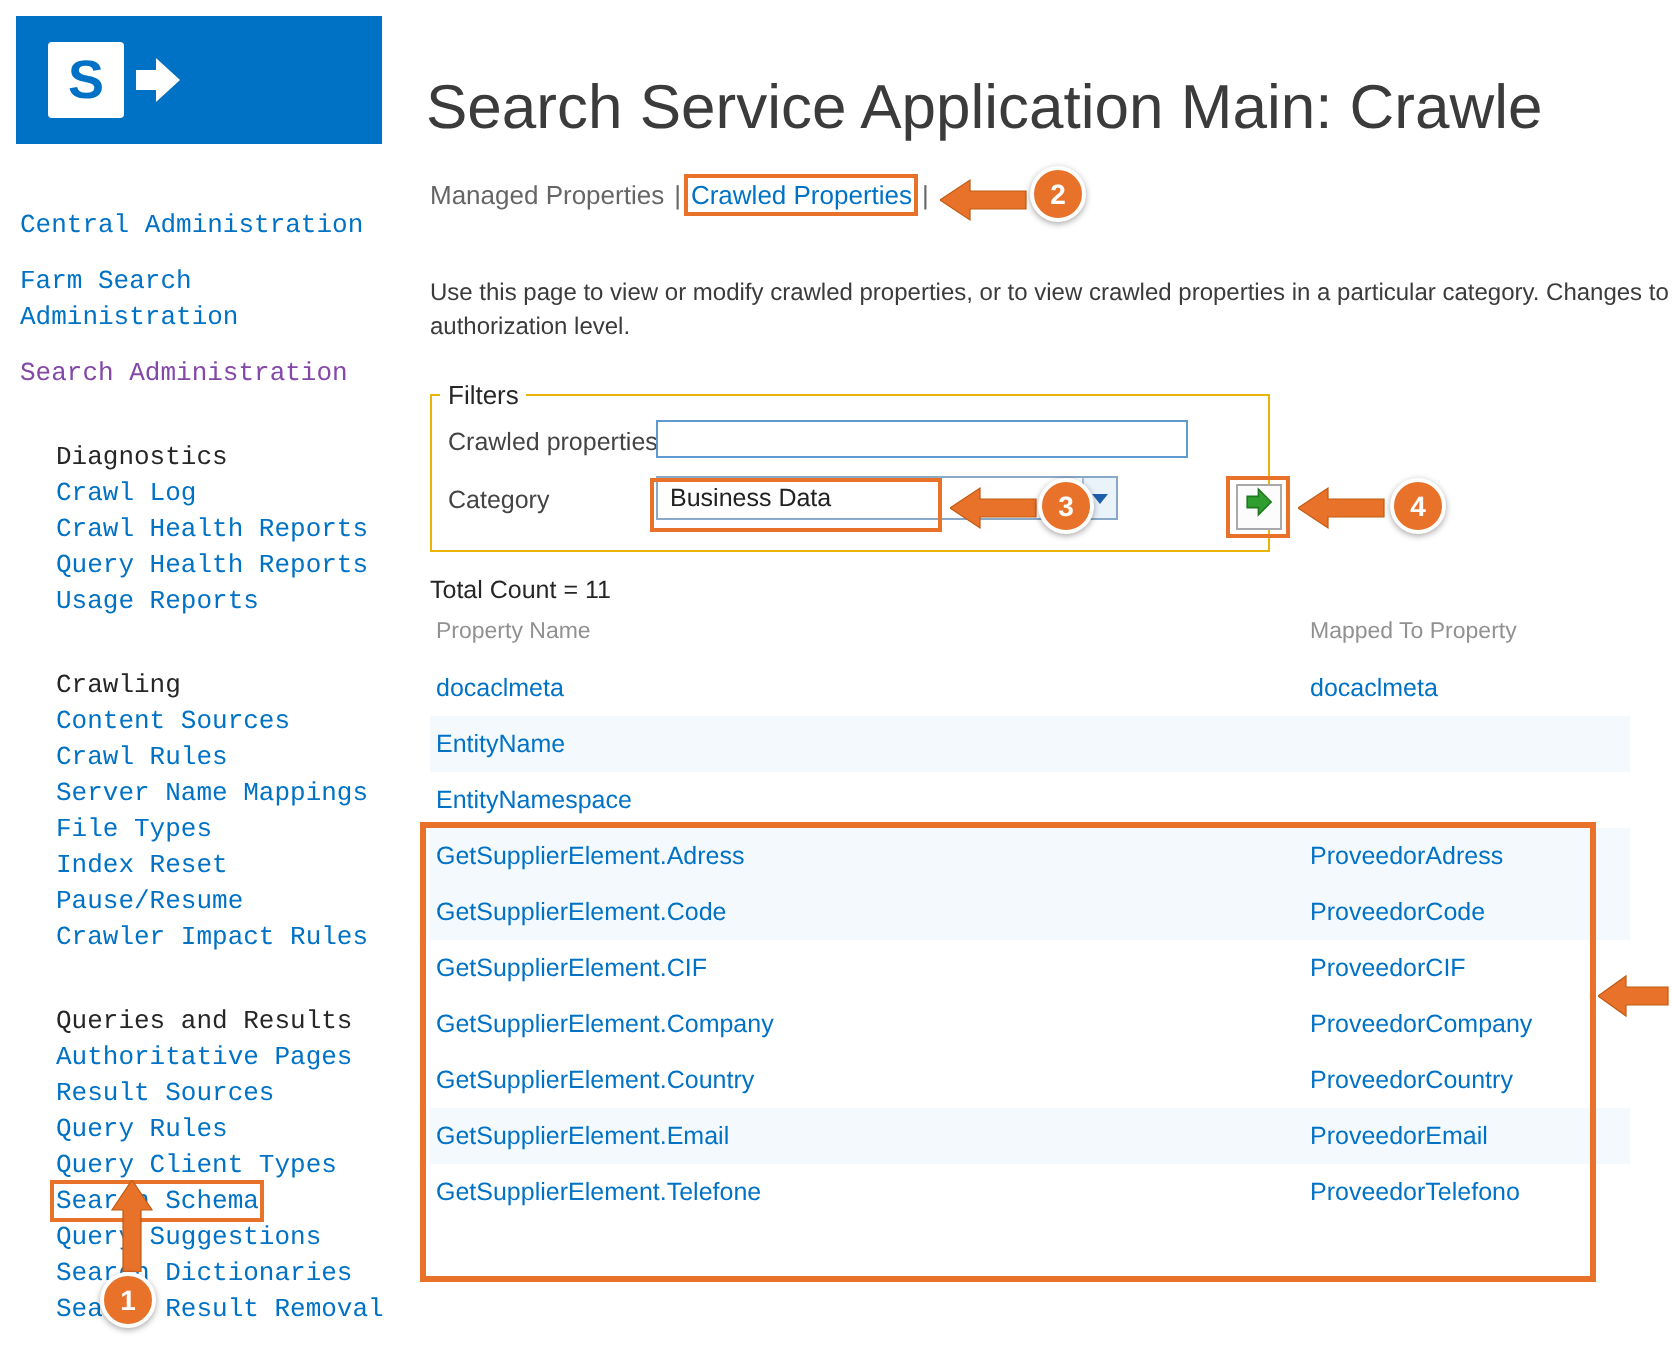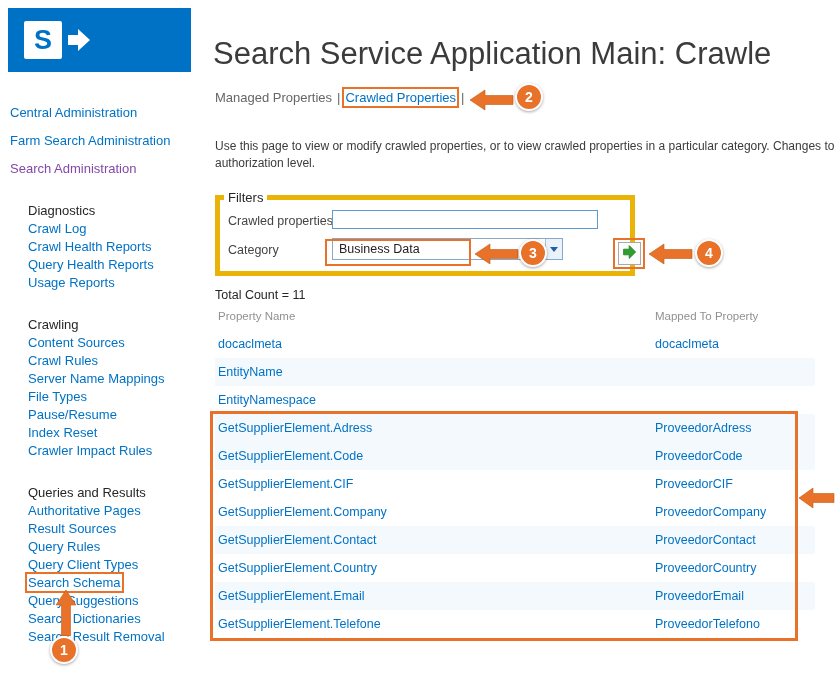--- a/index.html
+++ b/index.html
@@ -11,41 +11,41 @@
 
   
   .logo { position: absolute; left: 8px; top: 8px; width: 183px; height: 64px; background: #0072C6; }
   .logo-tile {
     position: absolute; left: 16px; top: 13px; width: 38px; height: 38px; background: #fff;
     border-radius: 2px; color: #0072C6; font-weight: bold; font-size: 27px; text-align: center; line-height: 38px;
   }
   .logo-arrow { position: absolute; left: 60px; top: 20px; }
 
   
-  .sidebar { position: absolute; left: 10px; top: 104px; width: 198px; font-size: 13px; }
+  .sidebar { position: absolute; left: 10px; top: 104px; width: 198px; font-size: 13px; font-family: Liberation Mono, monospace; }
   .side-top { display: block; color: #0072C6; line-height: 18px; margin-bottom: 10px; text-decoration: none; cursor: pointer; }
   .side-top.visited { color: #8348A8; }
   .side-heading { margin: 24px 0 0 18px; color: #262626; line-height: 18px; }
   .side-item { display: block; margin-left: 18px; color: #0072C6; line-height: 18px; text-decoration: none; cursor: pointer; }
   .hl-outline { outline: 2px solid #E8722A; outline-offset: 1px; }
 
   
   .page-title {
     position: absolute; left: 213px; top: 36px; width: 623px; font-size: 31px; font-weight: 300;
     color: #3b3b3b; white-space: nowrap; overflow: hidden;
   }
   .tabs { position: absolute; left: 215px; top: 90px; font-size: 13px; color: #666; white-space: nowrap; }
   .tab-managed { color: #666; cursor: pointer; }
   .tab-sep { color: #666; padding: 0 5px; }
   .tab-crawled { color: #0072C6; cursor: pointer; }
   .desc { position: absolute; left: 215px; top: 138px; width: 621px; font-size: 12px; color: #3b3b3b; line-height: 17px; }
   .desc div { white-space: nowrap; overflow: hidden; }
 
   
-  .filters { position: absolute; left: 215px; top: 190px; width: 420px; height: 86px; border: 5px solid #eab308; }
+  .filters { position: absolute; left: 215px; top: 190px; width: 420px; height: 86px; border: 1px solid #eab308; }
   .filters legend { margin-left: 4px; padding: 0 4px; font-size: 13px; color: #262626; }
   .f-label { position: absolute; font-size: 12.5px; color: #444; }
   .f-label.l1 { left: 8px; top: 9px; }
   .f-label.l2 { left: 8px; top: 38px; }
   .f-input {
     position: absolute; left: 112px; top: 5px; width: 266px; height: 19px;
     border: 1px solid #5E9AD0; font-size: 12.5px; padding: 1px 3px; outline: none;
     font-family: "Liberation Sans", "DejaVu Sans", sans-serif;
   }
   .f-select {
@@ -108,22 +108,22 @@
     <a class="side-item">Crawl Log</a>
     <a class="side-item">Crawl Health Reports</a>
     <a class="side-item">Query Health Reports</a>
     <a class="side-item">Usage Reports</a>
 
     <div class="side-heading">Crawling</div>
     <a class="side-item">Content Sources</a>
     <a class="side-item">Crawl Rules</a>
     <a class="side-item">Server Name Mappings</a>
     <a class="side-item">File Types</a>
+    <a class="side-item">Index Reset</a>
     <a class="side-item">Pause/Resume</a>
-    <a class="side-item">Index Reset</a>
     <a class="side-item">Crawler Impact Rules</a>
 
     <div class="side-heading">Queries and Results</div>
     <a class="side-item">Authoritative Pages</a>
     <a class="side-item">Result Sources</a>
     <a class="side-item">Query Rules</a>
     <a class="side-item">Query Client Types</a>
     <a class="side-item"><span class="hl-outline">Search Schema</span></a>
     <a class="side-item">Query Suggestions</a>
     <a class="side-item">Search Dictionaries</a>
@@ -190,24 +190,20 @@
         <span class="c2 cell-mapped">ProveedorCode</span>
       </div>
     <div class="trow">
         <a class="c1 cell-link">GetSupplierElement.CIF</a>
         <span class="c2 cell-mapped">ProveedorCIF</span>
       </div>
     <div class="trow">
         <a class="c1 cell-link">GetSupplierElement.Company</a>
         <span class="c2 cell-mapped">ProveedorCompany</span>
       </div>
-    <div class="trow stripe">
-        <a class="c1 cell-link">GetSupplierElement.Contact</a>
-        <span class="c2 cell-mapped">ProveedorContact</span>
-      </div>
     <div class="trow">
         <a class="c1 cell-link">GetSupplierElement.Country</a>
         <span class="c2 cell-mapped">ProveedorCountry</span>
       </div>
     <div class="trow stripe">
         <a class="c1 cell-link">GetSupplierElement.Email</a>
         <span class="c2 cell-mapped">ProveedorEmail</span>
       </div>
     <div class="trow">
         <a class="c1 cell-link">GetSupplierElement.Telefone</a>

